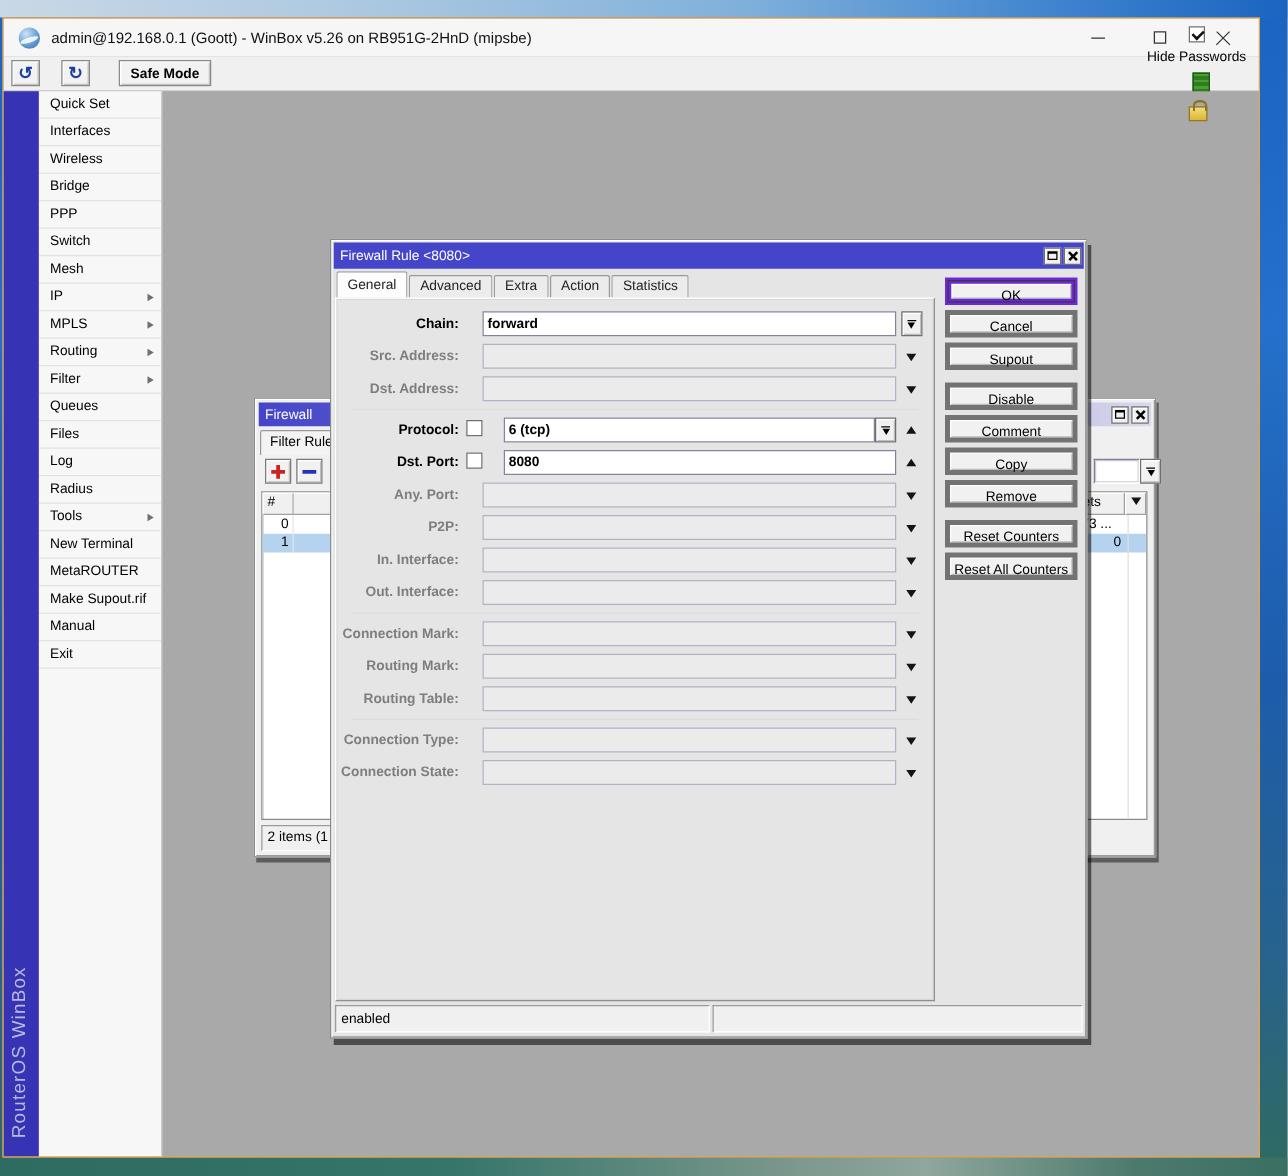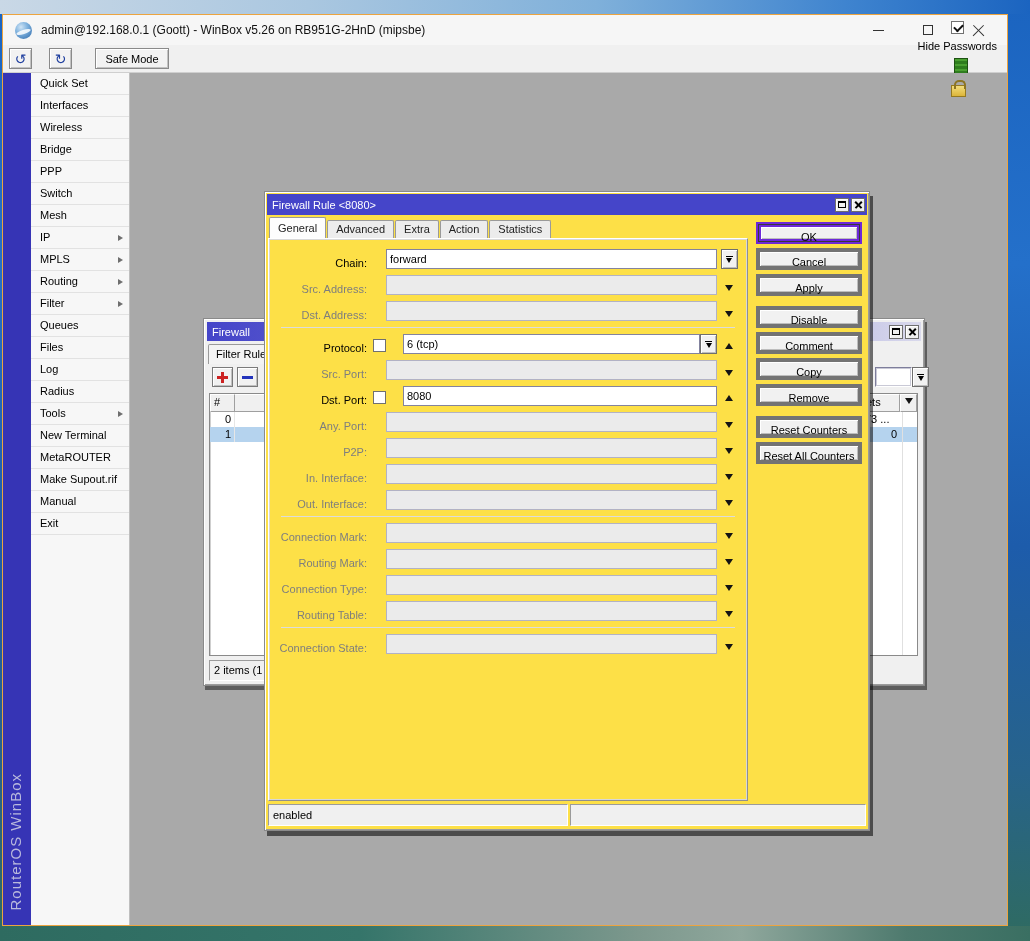--- a/index.html
+++ b/index.html
@@ -26,21 +26,21 @@
   .winctl { display:flex; align-items:center; gap:32px; padding-right:12px; }
   .ctl { width:18px; height:18px; display:flex; align-items:center; justify-content:center; position:relative; }
   .ic-min { width:11px; height:1px; background:#333; }
   .ic-max { width:10px; height:10px; border:1px solid #333; }
   .ic-close { position:relative; width:13px; height:13px; }
   .ic-close::before,.ic-close::after { content:""; position:absolute; left:-1px; top:6px; width:15px; height:1.4px; background:#333; }
   .ic-close::before { transform:rotate(45deg); } .ic-close::after { transform:rotate(-45deg); }
 
   .toolbar { height:28px; background:#f0f0f0; border-bottom:1px solid #cfcfcf; display:flex; align-items:center; padding:0 6px; flex:0 0 auto; }
   .tbtn { height:21px; background:#f2f2f2; border:1px solid #8a8a8a; box-shadow:inset 1px 1px 0 #fff, inset -1px -1px 0 #c2c2c2;
-          display:flex; align-items:center; justify-content:center; margin-right:17px; }
+          display:flex; align-items:center; justify-content:center; margin-right:17px;font-weight:bold; }
   .tbtn.sq { width:23px; }
   .undo-glyph::before { content:"\21BA"; color:#1f3f9f; font-size:14px; line-height:1; }
   .redo-glyph::before { content:"\21BB"; color:#1f3f9f; font-size:14px; line-height:1; }
   .safe { width:74px; margin-left:6px; font-size:11px; }
   .tb-right { margin-left:auto; display:flex; align-items:center; gap:6px; padding-right:4px;flex-direction:column; }
   .cb { width:13px; height:13px; background:#fff; border:1px solid #707070; position:relative; display:inline-block; }
   .cb.checked::after { content:""; position:absolute; left:2px; top:2px; width:7px; height:4px;
       border-left:2px solid #111; border-bottom:2px solid #111; transform:rotate(-45deg); }
   .icon-traffic { width:14px; height:16px; background:#2e7d1e; border:1px solid #1d5212; margin-left:8px;
       background-image:repeating-linear-gradient(180deg,#49a030 0 2px,#2e7d1e 2px 5px); }
@@ -101,31 +101,31 @@
   .fw-row .c-right { width:54px; padding-left:2px; }
   .fw-row.sel { background:#b5d3ee; }
   .fw-row.sel .c-right { text-align:right; padding-right:20px; }
   .colline { position:absolute; left:692px; top:18px; bottom:0; width:1px; background:#e0e0e0; }
   .fw-status { position:absolute; left:5px; top:341px; width:352px; height:21px; background:#f0f0f0;
                border:1px solid #9b9b9b; border-bottom-color:#fff; border-right-color:#fff;
                line-height:19px; padding:0 4px; }
 
   
   .dlg { position:absolute; left:264px; top:191px; width:606px; height:640px; z-index:3;
-         background:#fde047; border:1px solid #8a8a8a;
+         background:#e5e5e5; border:1px solid #8a8a8a;
          box-shadow:inset 1px 1px 0 #ffffff, inset -1px -1px 0 #9b9b9b, 3px 5px 0 rgba(0,0,0,.55); }
   .dlg .cap { margin:2px; height:21px; }
   .tabs { position:absolute; left:4px; top:26px; display:flex; align-items:flex-end; height:20px;text-align:right; }
   .tab { height:18px; line-height:17px; padding:0 8px; background:#ececec; border:1px solid #9a9a9a;
          border-bottom:none; border-radius:2px 2px 0 0; margin-right:1px; color:#222; }
   .tab.active { height:21px; line-height:20px; background:#fdfdfd; position:relative; z-index:2; font-size:11px; }
   .tabpage { position:absolute; left:3px; top:46px; width:480px; height:563px;
              border:1px solid #fff; border-right-color:#8f8f8f; border-bottom-color:#8f8f8f;
              box-shadow:0 0 0 1px #d8d8d8 inset; padding-top:10px; }
-  .frow { display:flex; align-items:flex-end; height:20px; margin:0 6px 6px 0; }
+  .frow { display:flex; align-items:center; height:20px; margin:0 6px 6px 0;font-weight:bold; }
   .frow .flabel { width:98px; text-align:right; margin-right:6px; flex:0 0 auto; }
   .frow.disabled .flabel { color:#7e7e7e; }
   .frow .cbwrap { width:17px; flex:0 0 auto; }
   .field { background:#fff; border:1px solid #7e7e9c; border-bottom-color:#fff; border-right-color:#fff;
            box-shadow:0 0 0 1px #c9c9d6 inset; height:20px; line-height:18px; padding:0 3px;margin-left:13px; }
   .frow .field { flex:1 1 auto; box-shadow:none; border:1px solid #83839e; }
   .frow.disabled .field { background:#ebebeb; border:1px solid #b2b2c4; }
   .combobtn { width:17px; height:20px; background:#f1f1f1; border:1px solid #6f6f6f;
               box-shadow:inset 1px 1px 0 #fff, inset -1px -1px 0 #bdbdbd;
               display:flex; flex-direction:column; align-items:center; justify-content:center; flex:0 0 auto; }
@@ -433,34 +433,20 @@
             <span class="tri"></span>
           </span>
           <span class="slot">
 
             <span class="tri-up"></span>
           </span>
         </div>
 
       </div>
 
-      <div>
-        <div class="frow disabled">
-          <span class="flabel">Src. Port:</span>
-
-          <span class="field"></span>
-
-          <span class="slot">
-
-            <span class="tri-down"></span>
-
-          </span>
-        </div>
-
-      </div>
 
       <div>
         <div class="frow">
           <span class="flabel">Dst. Port:</span>
           <span class="cbwrap"><span class="cb"></span></span>
           <span class="field">8080</span>
 
           <span class="slot">
 
             <span class="tri-up"></span>
@@ -555,71 +541,71 @@
 
             <span class="tri-down"></span>
 
           </span>
         </div>
 
       </div>
 
       <div>
         <div class="frow disabled">
+          <span class="flabel">Routing Table:</span>
+
+          <span class="field"></span>
+
+          <span class="slot">
+
+            <span class="tri-down"></span>
+
+          </span>
+        </div>
+        <div class="fsep"></div>
+      </div>
+
+      <div>
+        <div class="frow disabled">
           <span class="flabel">Connection Type:</span>
 
           <span class="field"></span>
 
           <span class="slot">
 
             <span class="tri-down"></span>
 
           </span>
         </div>
 
       </div>
 
       <div>
         <div class="frow disabled">
-          <span class="flabel">Routing Table:</span>
-
-          <span class="field"></span>
-
-          <span class="slot">
-
-            <span class="tri-down"></span>
-
-          </span>
-        </div>
-        <div class="fsep"></div>
-      </div>
-
-      <div>
-        <div class="frow disabled">
           <span class="flabel">Connection State:</span>
 
           <span class="field"></span>
 
           <span class="slot">
 
             <span class="tri-down"></span>
 
           </span>
         </div>
 
       </div>
     </div>
 
   <div class="btncol">
 
       <div class="dbtn default">OK</div>
 
       <div class="dbtn">Cancel</div>
 
-      <div class="dbtn gap">Apply</div>
+      <div class="dbtn gap">Supout</div>
 
       <div class="dbtn">Disable</div>
 
       <div class="dbtn">Comment</div>
 
       <div class="dbtn">Copy</div>
 
       <div class="dbtn gap">Remove</div>
 
       <div class="dbtn">Reset Counters</div>

